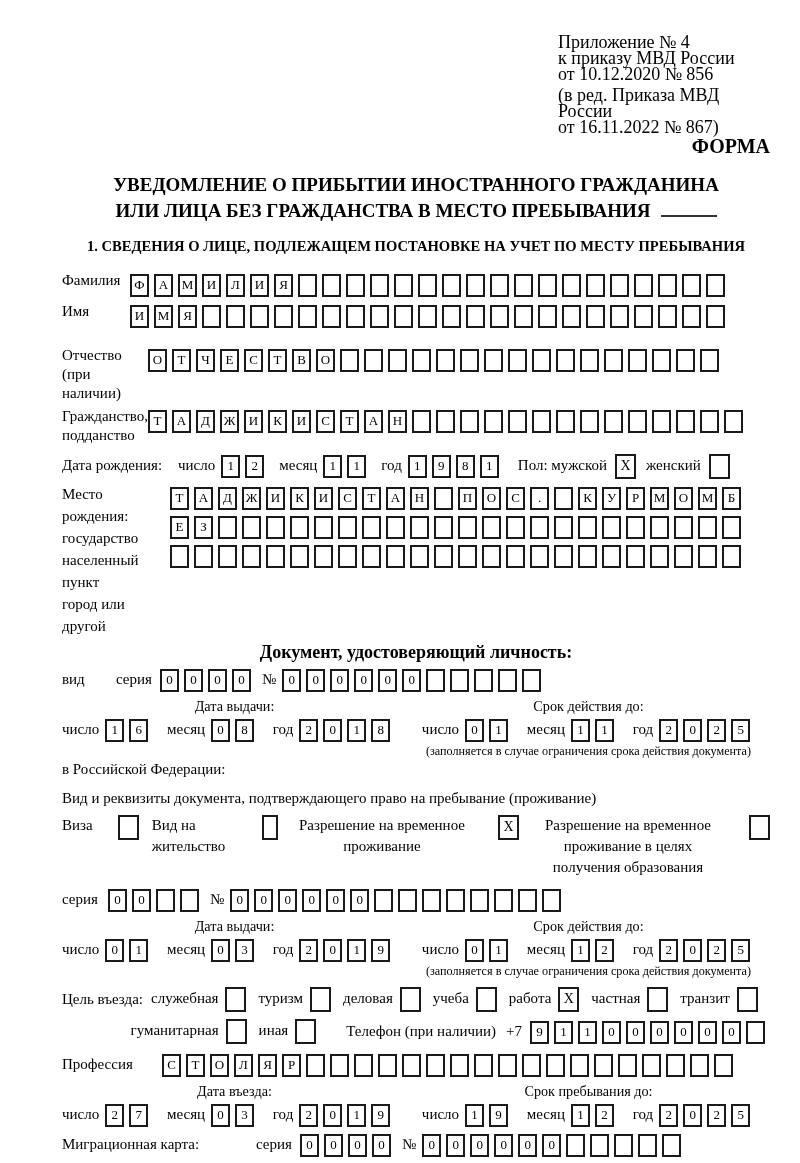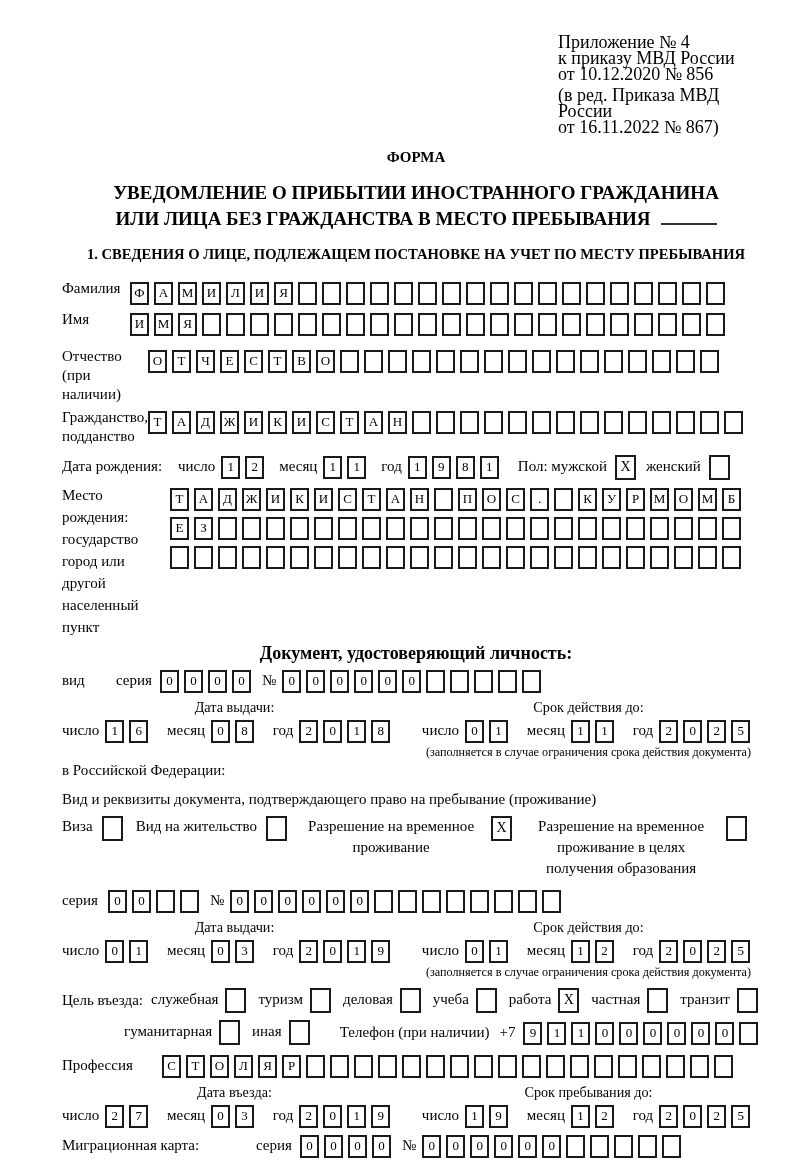--- a/index.html
+++ b/index.html
@@ -4,21 +4,21 @@
 <style>
   * { margin:0; padding:0; box-sizing:border-box; }
   html,body { background:#e8e8e8; }
   .page {
     width:800px; height:1163px; margin:0 auto; background:#ffffff; color:#000;
     font-family:"Liberation Serif","DejaVu Serif",serif; font-size:15px;
     padding:34px 30px 0 62px; overflow:hidden; position:relative;
   }
   .annex { margin-left:496px; font-size:18px; line-height:16px; }
   .annex .edition { margin-top:5px; }
-  .forma { text-align:center; font-weight:bold; font-size:15px; margin-top:14px; }
+  .forma { text-align:right; font-weight:bold; font-size:20px; }
   .title { text-align:center; font-weight:bold; font-size:19px; line-height:26px; margin-top:14px; }
   .blank { display:inline-block; width:56px; border-bottom:2px solid #333; height:14px; margin-left:10px; }
   .sect { text-align:center; font-weight:bold; font-size:14.6px; margin-top:14px; }
   .rows { margin-top:16px; }
   .frow { display:flex; align-items:flex-start; margin-bottom:4px; }
   .flabel { flex:none; line-height:19px; }
   .w68 { width:68px; } .w86 { width:86px; } .w108 { width:108px; }
   .cells { white-space:nowrap; line-height:27px; }
   .cell {
     display:inline-block; width:19px; height:23px; border:2px solid #1a1a1a; margin-right:5px;
@@ -32,29 +32,29 @@
   .dlbl:first-child { margin-left:0; }
   .heading-c { text-align:center; font-weight:bold; font-size:18px; margin:5px 0 3px 0; }
   .dates { display:flex; margin-top:2px; }
   .dates .dcol-l { width:345px; }
   .dates .dcol-r { flex:1; }
   .dtitle { text-align:center; font-size:14.2px; line-height:18px; }
   .drow { white-space:nowrap; line-height:29px; }
   .note { text-align:center; font-size:12.2px; line-height:15px; }
   .plain { line-height:21px; }
   .res-opts { display:flex; margin-top:6px; margin-bottom:8px; }
-  .res-opt { display:flex; align-items:flex-start; margin-right:13px; }
+  .res-opt { display:flex; align-items:flex-start; margin-right:13px;gap:16px; }
   .res-opt .olbl { margin-right:9px; line-height:21px; }
   .res-opt .olbl.c2 { width:182px; text-align:center; }
   .res-opt .olbl.c3 { width:192px; text-align:center; }
   .purpose-line { display:flex; align-items:center; margin-bottom:6px; flex-wrap:nowrap; }
   .purpose-line .pl { margin-right:8px; }
   .purpose-line .pitem { margin-right:12px; white-space:nowrap; }
   .pitem .checkbox { margin-left:7px; }
-  .indent60 { margin-left:62px; }
+  .indent60 { margin-left:62px;justify-content:flex-end; }
   .legal { display:flex; margin-top:6px; }
   .legal .llabel { width:104px; flex:none; font-size:14.2px; line-height:22px; }
   .legal .lrows .cells { line-height:29px; }
   .mlabel { width:152px; flex:none; line-height:27px; }
   .mser { margin:0 8px 0 42px; line-height:27px; }
   .num-sign { margin:0 6px; line-height:27px; }
   .ser-lbl { margin:0 8px 0 12px; line-height:27px; }
   .sex { margin-left:14px; white-space:nowrap; line-height:27px; }
   .sex .checkbox { margin:0 10px 0 8px; }
 </style>
@@ -87,21 +87,21 @@
     <div class="frow">
       <div class="flabel w68">Фамилия</div>
       <div class="cells"><span class="cell">Ф</span><span class="cell">А</span><span class="cell">М</span><span class="cell">И</span><span class="cell">Л</span><span class="cell">И</span><span class="cell">Я</span><span class="cell"></span><span class="cell"></span><span class="cell"></span><span class="cell"></span><span class="cell"></span><span class="cell"></span><span class="cell"></span><span class="cell"></span><span class="cell"></span><span class="cell"></span><span class="cell"></span><span class="cell"></span><span class="cell"></span><span class="cell"></span><span class="cell"></span><span class="cell"></span><span class="cell"></span><span class="cell"></span></div>
     </div>
 
     <div class="frow">
       <div class="flabel w68">Имя</div>
       <div class="cells"><span class="cell">И</span><span class="cell">М</span><span class="cell">Я</span><span class="cell"></span><span class="cell"></span><span class="cell"></span><span class="cell"></span><span class="cell"></span><span class="cell"></span><span class="cell"></span><span class="cell"></span><span class="cell"></span><span class="cell"></span><span class="cell"></span><span class="cell"></span><span class="cell"></span><span class="cell"></span><span class="cell"></span><span class="cell"></span><span class="cell"></span><span class="cell"></span><span class="cell"></span><span class="cell"></span><span class="cell"></span><span class="cell"></span></div>
     </div>
 
-    <div class="frow" style="margin-top:10px">
+    <div class="frow" style="margin-top:17px">
       <div class="flabel w86">
         <div>Отчество</div>
         <div>(при наличии)</div>
       </div>
       <div class="cells"><span class="cell">О</span><span class="cell">Т</span><span class="cell">Ч</span><span class="cell">Е</span><span class="cell">С</span><span class="cell">Т</span><span class="cell">В</span><span class="cell">О</span><span class="cell"></span><span class="cell"></span><span class="cell"></span><span class="cell"></span><span class="cell"></span><span class="cell"></span><span class="cell"></span><span class="cell"></span><span class="cell"></span><span class="cell"></span><span class="cell"></span><span class="cell"></span><span class="cell"></span><span class="cell"></span><span class="cell"></span><span class="cell"></span></div>
     </div>
 
     <div class="frow">
       <div class="flabel w86">
         <div>Гражданство,</div>
@@ -120,22 +120,22 @@
       <span class="cells"><span class="cell">1</span><span class="cell">9</span><span class="cell">8</span><span class="cell">1</span></span>
       <span class="sex">
         <span>Пол: мужской</span><span class="checkbox">X</span><span>женский</span><span class="checkbox"></span>
       </span>
     </div>
 
     <div class="frow">
       <div class="flabel w108" style="line-height:22px">
         <div>Место рождения:</div>
         <div>государство</div>
+        <div>населенный пункт</div>
         <div>город или другой</div>
-        <div>населенный пункт</div>
       </div>
       <div>
         <div class="cells" style="line-height:29px"><span class="cell">Т</span><span class="cell">А</span><span class="cell">Д</span><span class="cell">Ж</span><span class="cell">И</span><span class="cell">К</span><span class="cell">И</span><span class="cell">С</span><span class="cell">Т</span><span class="cell">А</span><span class="cell">Н</span><span class="cell"></span><span class="cell">П</span><span class="cell">О</span><span class="cell">С</span><span class="cell">.</span><span class="cell"></span><span class="cell">К</span><span class="cell">У</span><span class="cell">Р</span><span class="cell">М</span><span class="cell">О</span><span class="cell">М</span><span class="cell">Б</span></div>
         <div class="cells" style="line-height:29px"><span class="cell">Е</span><span class="cell">З</span><span class="cell"></span><span class="cell"></span><span class="cell"></span><span class="cell"></span><span class="cell"></span><span class="cell"></span><span class="cell"></span><span class="cell"></span><span class="cell"></span><span class="cell"></span><span class="cell"></span><span class="cell"></span><span class="cell"></span><span class="cell"></span><span class="cell"></span><span class="cell"></span><span class="cell"></span><span class="cell"></span><span class="cell"></span><span class="cell"></span><span class="cell"></span><span class="cell"></span></div>
         <div class="cells" style="line-height:29px"><span class="cell"></span><span class="cell"></span><span class="cell"></span><span class="cell"></span><span class="cell"></span><span class="cell"></span><span class="cell"></span><span class="cell"></span><span class="cell"></span><span class="cell"></span><span class="cell"></span><span class="cell"></span><span class="cell"></span><span class="cell"></span><span class="cell"></span><span class="cell"></span><span class="cell"></span><span class="cell"></span><span class="cell"></span><span class="cell"></span><span class="cell"></span><span class="cell"></span><span class="cell"></span><span class="cell"></span></div>
       </div>
     </div>
 
     <div class="heading-c">Документ, удостоверяющий личность:</div>
     <div class="frow">

